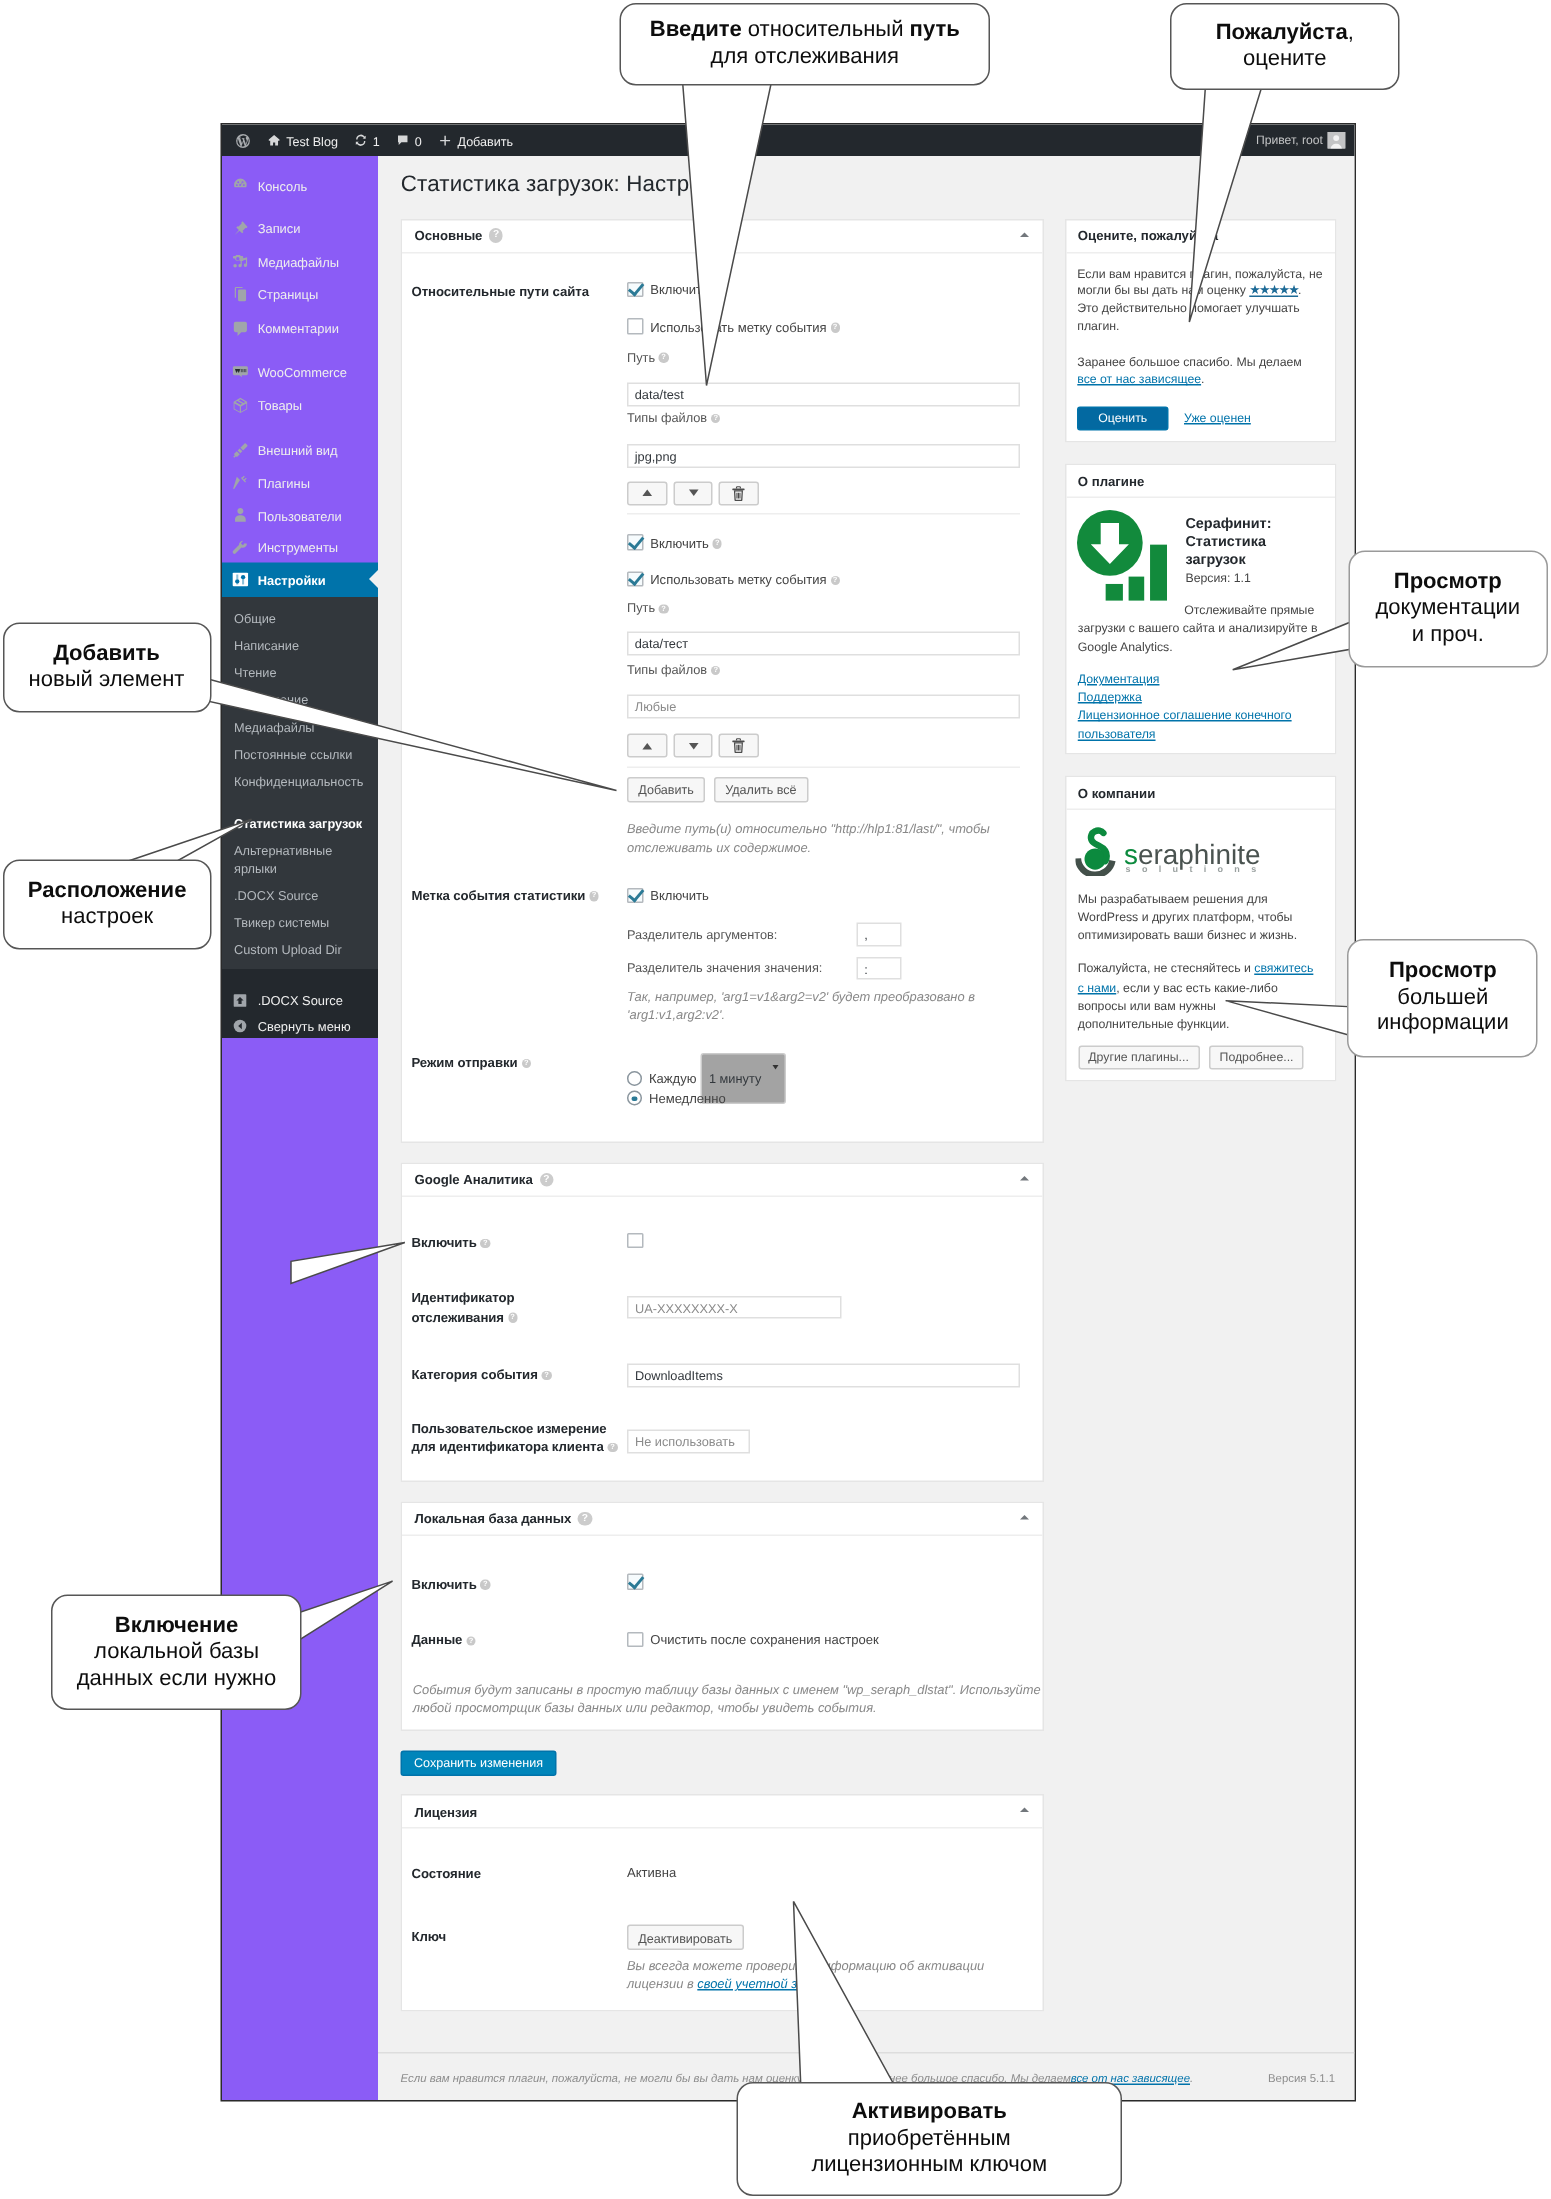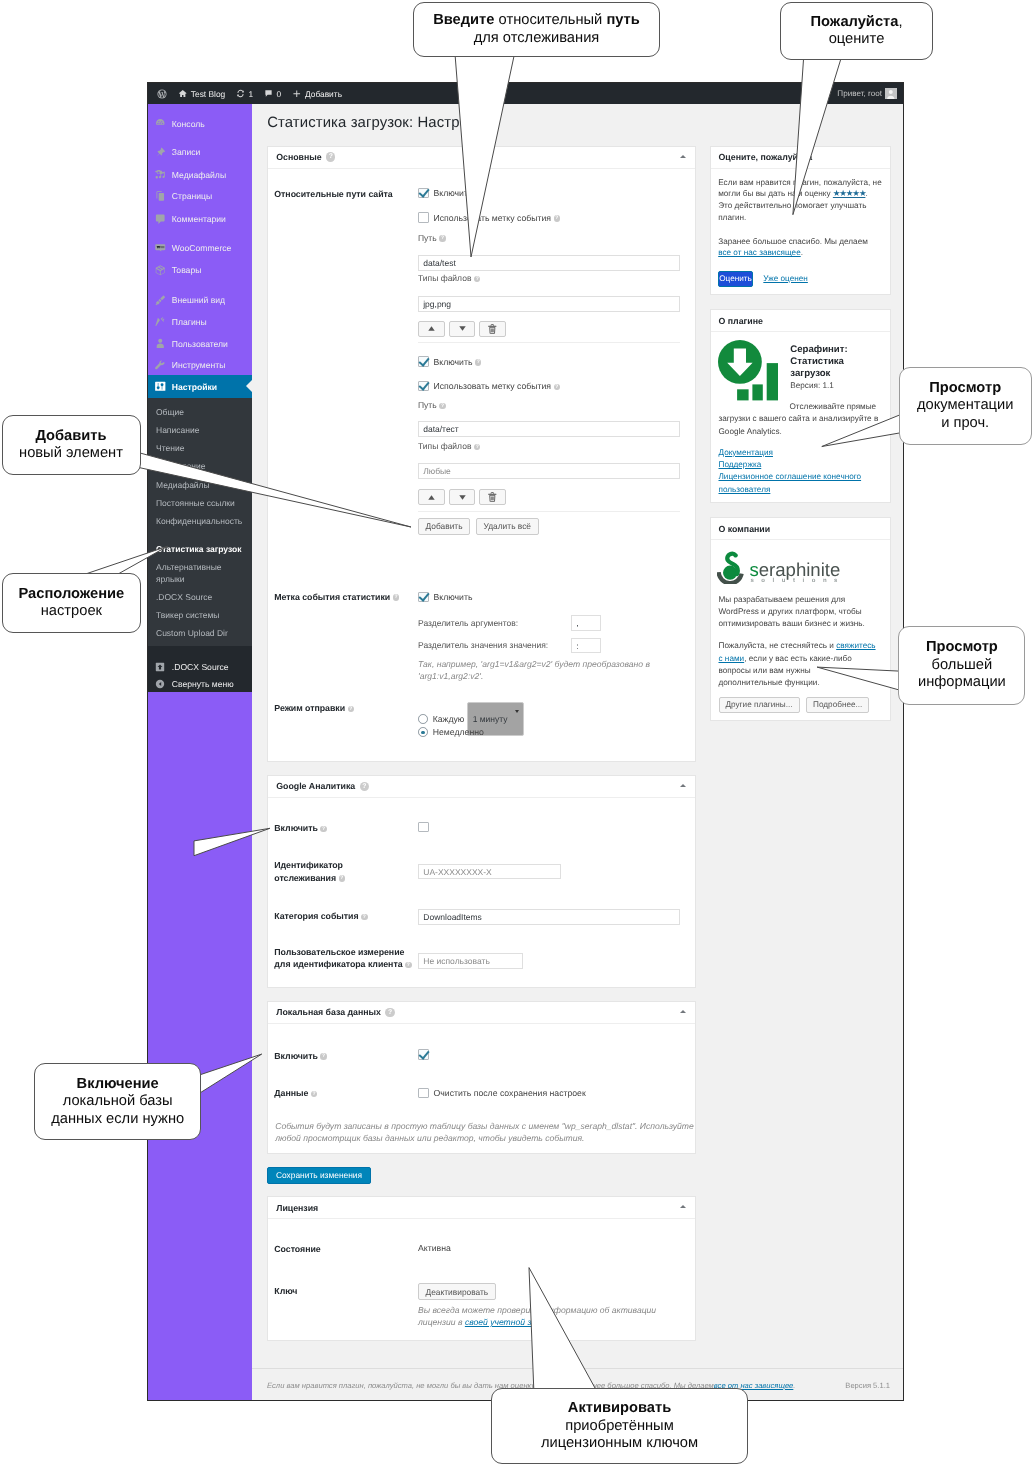--- a/index.html
+++ b/index.html
@@ -75,22 +75,22 @@
   .savebtn{background:#0085ba;color:#fff;font-size:8.4px;border:1px solid #0073aa;border-radius:2px;
        padding:0 8px;height:15px;display:inline-flex;align-items:center;}
   .linkb{color:#0073aa;text-decoration:underline;}
 
   
   .sbox{background:#fff;border:1px solid #e5e5e5;box-sizing:border-box;}
   .sbox-head{height:21px;display:flex;align-items:center;padding:0 7.5px;border-bottom:1px solid #eee;
        font-size:8.8px;font-weight:bold;color:#23282d;}
   .sbox-body{padding:7.5px;font-size:8.2px;color:#444;line-height:11.7px;}
   .stars{color:#1d6a96;letter-spacing:-1.2px;text-decoration:underline;font-size:8.6px;}
-  .ratebtn{background:#1d4ed8;color:#fff;font-size:8.2px;border:1px solid #0073aa;border-radius:2px;
-       padding:0 0;height:15.7px;box-sizing:border-box;display:inline-flex;align-items:center;}
+  .ratebtn{background:#0369a1;color:#fff;font-size:8.2px;border:1px solid #0073aa;border-radius:2px;
+       padding:0 13px;height:15.7px;box-sizing:border-box;display:inline-flex;align-items:center;}
   .obtn{border:1px solid #ccc;background:#f7f7f7;border-radius:2px;font-size:8.2px;color:#555;
        padding:0 6px;height:16.4px;box-sizing:border-box;display:inline-flex;align-items:center;}
 
   #wpfooter{position:absolute;left:0;right:0;top:1264.1px;height:32px;border-top:1px solid #ddd;
        font-size:7.6px;color:#8d8d8d;font-style:italic;display:flex;align-items:center;padding:0 13px 0 15px;}
 
   
   .callout{position:absolute;background:#fff;border:1px solid #565656;border-radius:11px;
        text-align:center;font-size:14.7px;color:#0d0d0d;line-height:17.4px;box-sizing:border-box;
        display:flex;flex-direction:column;justify-content:center;z-index:20;}
@@ -366,20 +366,21 @@
                       <path d="M2.4 4.5h7.2l-.5 8.3a.7.7 0 01-.7.6H3.6a.7.7 0 01-.7-.6z" fill="none" stroke="#4c4c4c" stroke-width="1.2"></path>
                       <path d="M4.6 6.2v5.3M6 6.2v5.3M7.4 6.2v5.3" stroke="#4c4c4c" stroke-width="1"></path>
                     </svg>
                   </span>
                 </div>
                 <div style="position:absolute;left:0;top:342.09999999999997px;width:262px;height:1px;background:#eee"></div>
                 <div style="position:absolute;left:0;top:349.3px;display:flex;gap:6px">
                   <span class="wbtn">Добавить</span>
                   <span class="wbtn">Удалить всё</span>
                 </div>
+                <div class="note" style="position:absolute;left:0;top:377.6px;width:262px">Введите путь(и) относительно "http://hlp1:81/last/", чтобы отслеживать их содержимое.</div>
               </div>
               <div class="flab" style="position:absolute;left:0;top:422.2px">Метка события статистики<span class="helpico">?</span></div>
               <div style="position:absolute;left:150px;top:0;width:279px">
                 <div class="cbrow" style="position:absolute;left:0;top:423.2px">
                   <span class="cb on"></span>
                   <span>Включить</span>
                 </div>
                 <div style="position:absolute;left:0;top:446.2px;display:flex;align-items:center">
                   <span style="width:153px;font-size:8.5px;color:#555">Разделитель аргументов:</span>
                   <span class="inp" style="width:30.4px">,</span>
@@ -411,21 +412,21 @@
               <span class="toggle"></span>
             </div>
             <div class="mb-body" style="position:relative;height:191px">
               <div class="flab" style="position:absolute;left:0;top:24.200000000000045px">Включить<span class="helpico">?</span></div>
               <span class="cb" style="position:absolute;left:150px;top:23.700000000000045px"></span>
               <div class="flab" style="position:absolute;left:0;top:61.50000000000001px;white-space:nowrap">Идентификатор<br>отслеживания<span class="helpico">?</span></div>
               <span class="inp ph" style="position:absolute;left:150.1px;top:65.90000000000009px;width:142.6px">UA-XXXXXXXX-X</span>
               <div class="flab" style="position:absolute;left:0;top:112.20000000000005px">Категория события<span class="helpico">?</span></div>
               <span class="inp" style="position:absolute;left:150.1px;top:111.20000000000005px;width:262.2px">DownloadItems</span>
               <div class="flab" style="position:absolute;left:0;top:148.30000000000007px;white-space:nowrap">Пользовательское измерение<br>для идентификатора клиента<span class="helpico">?</span></div>
-              <span class="inp ph" style="position:absolute;left:150.1px;top:155.30000000000007px;width:105px">Не использовать</span>
+              <span class="inp ph" style="position:absolute;left:150.1px;top:155.30000000000007px;width:82px">Не использовать</span>
             </div>
           </div>
           <div class="metabox" style="position:absolute;left:0;top:855.2px;width:429px;height:153.5px">
             <div class="mb-head">
               <span>Локальная база данных</span>
               <span class="helpico big">?</span>
               <span class="toggle"></span>
             </div>
             <div class="mb-body" style="position:relative;height:131px">
               <div class="flab" style="position:absolute;left:0;top:25.8px">Включить<span class="helpico">?</span></div>

